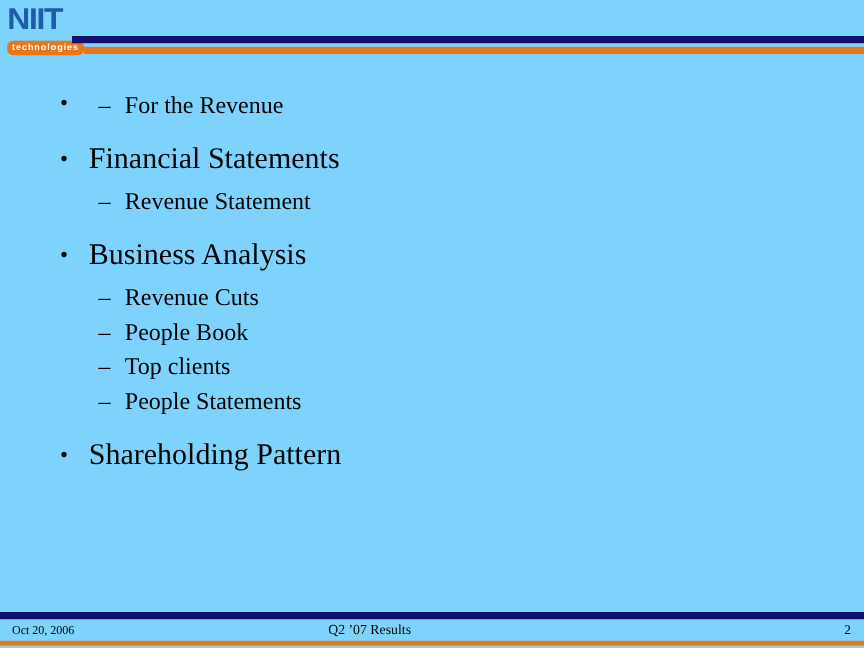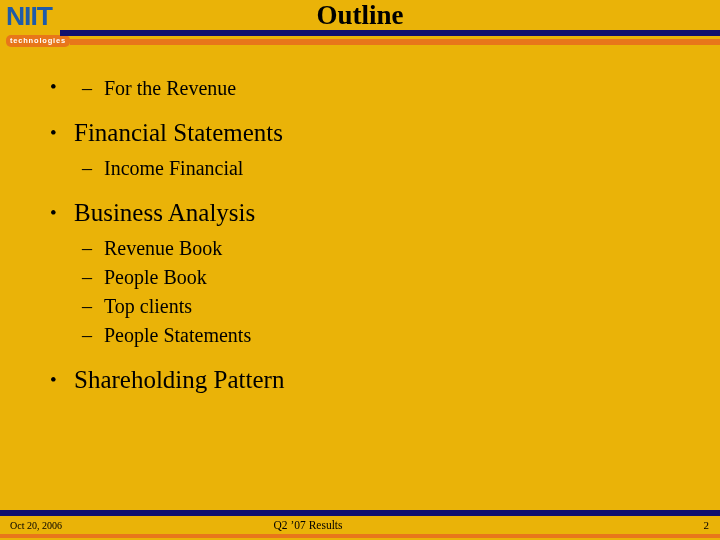--- a/index.html
+++ b/index.html
@@ -13,21 +13,21 @@
     background: #ffffff;
     font-family: "Liberation Serif", "DejaVu Serif", serif;
     overflow: hidden;
     position: relative;
   }
 
   .slide {
     position: relative;
     width: 720px;
     height: 540px;
-    background: #eab308;
+    background: #7dd3fc;
   }
 
   
   .header {
     position: absolute;
     left: 0;
     top: 0;
     width: 720px;
     height: 48px;
   }
@@ -199,21 +199,20 @@
   <div class="header">
 
     <div class="logo">
       <div class="logo-word">NIIT</div>
       <div class="logo-tag">technologies</div>
     </div>
 
     <div class="bar-navy-top"></div>
     <div class="bar-orange-top"></div>
 
-    <div class="slide-title">Outline</div>
   </div>
 
   <div class="body-area">
 
     <div class="bullet-l1">
       <span class="marker">•</span>
     </div>
 
     <div class="gap-small"></div>
 
@@ -226,35 +225,35 @@
 
     <div class="bullet-l1">
       <span class="marker">•</span>
       <span>Financial Statements</span>
     </div>
 
     <div class="gap-small"></div>
 
     <div class="bullet-l2">
       <span class="marker">–</span>
-      <span>Income Financial</span>
+      <span>Revenue Statement</span>
     </div>
 
     <div class="gap-after-sub"></div>
 
     <div class="bullet-l1">
       <span class="marker">•</span>
       <span>Business Analysis</span>
     </div>
 
     <div class="gap-small"></div>
 
     <div class="bullet-l2">
       <span class="marker">–</span>
-      <span>Revenue Book</span>
+      <span>Revenue Cuts</span>
     </div>
 
     <div class="bullet-l2">
       <span class="marker">–</span>
       <span>People Book</span>
     </div>
 
     <div class="bullet-l2">
       <span class="marker">–</span>
       <span>Top clients</span>

